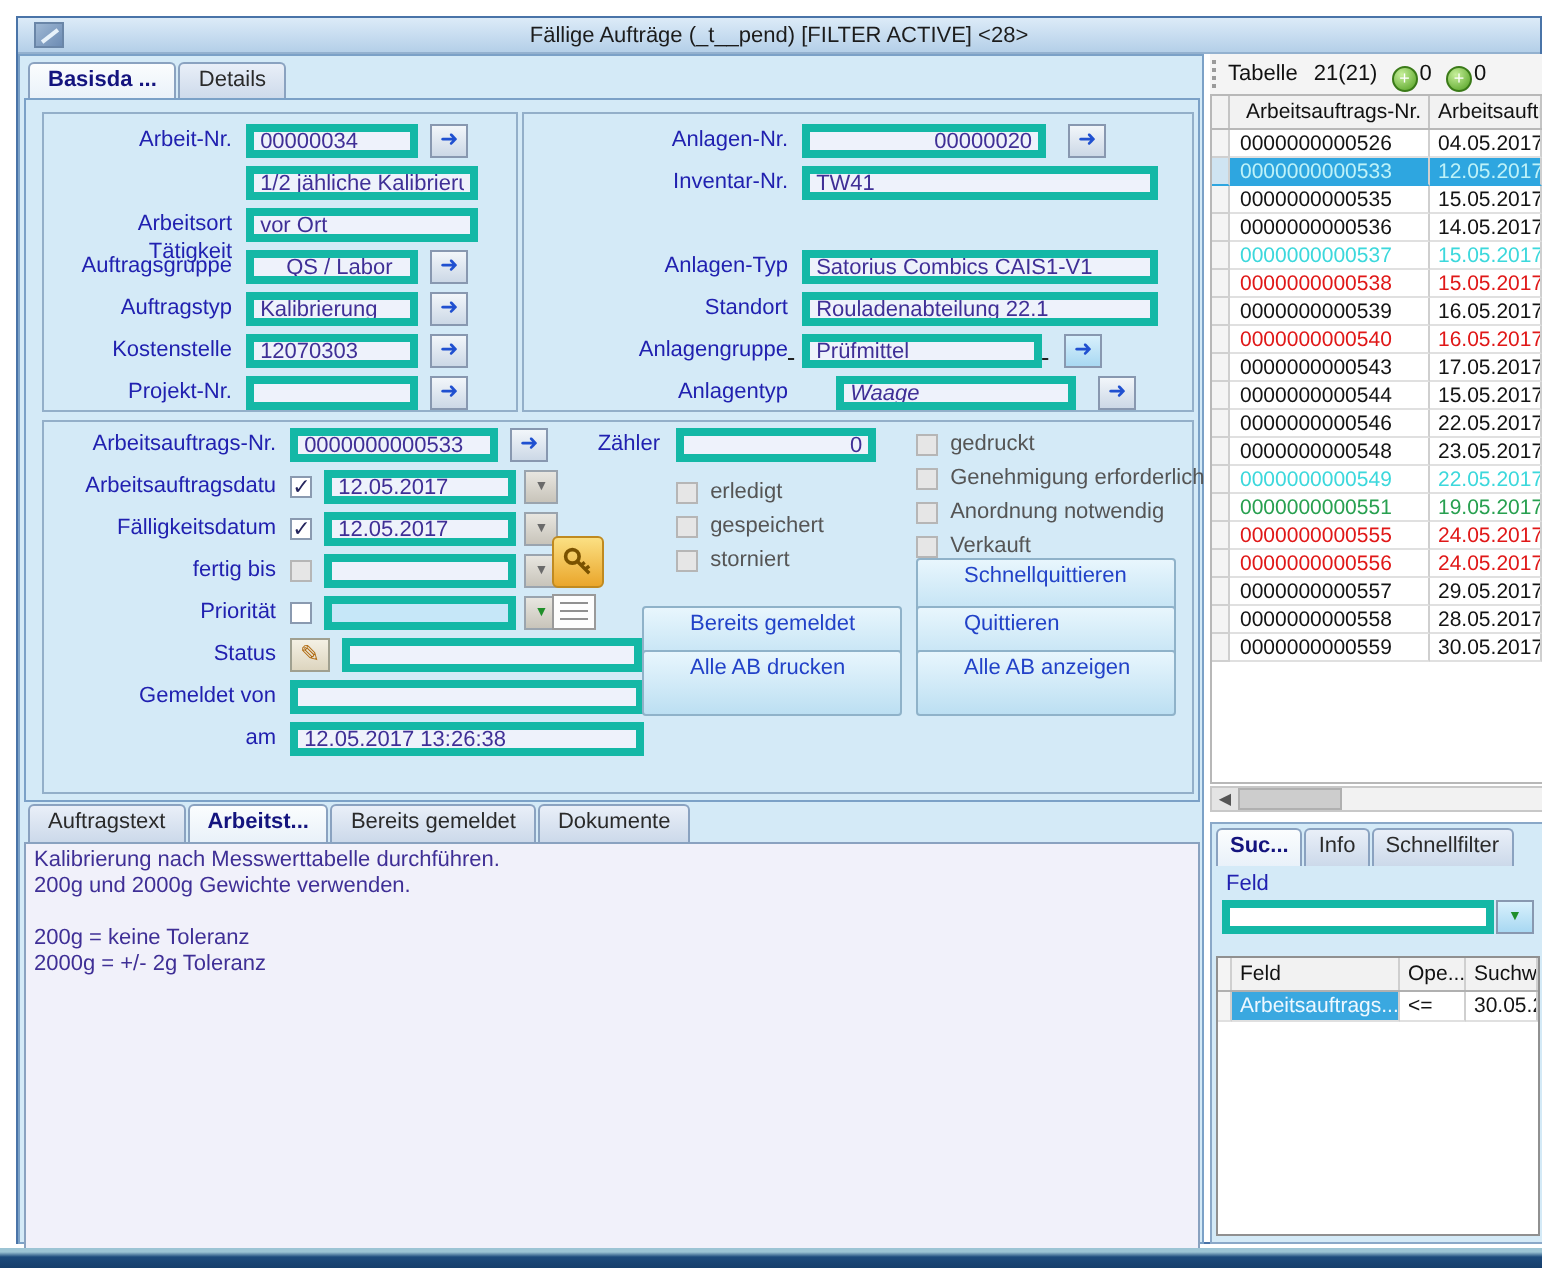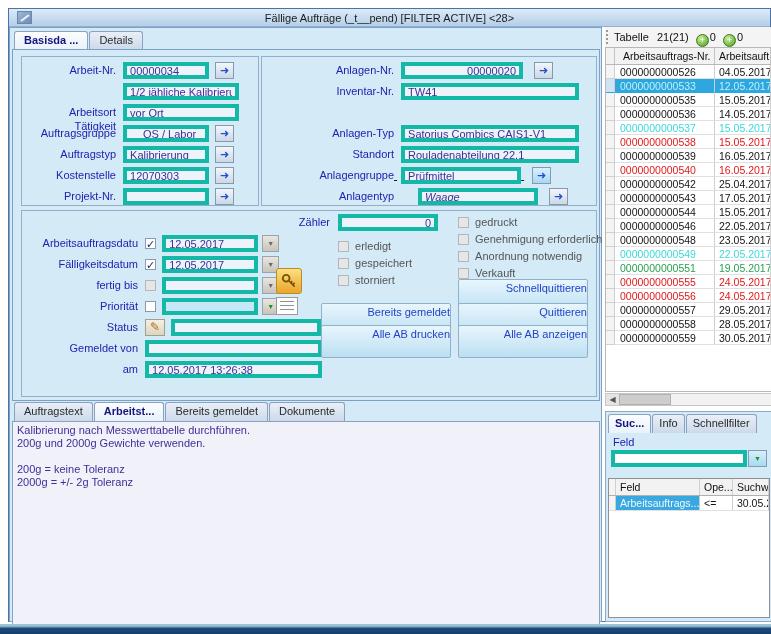--- a/index.html
+++ b/index.html
@@ -37,23 +37,23 @@
   .arrbtn.blue{background:linear-gradient(#d8f0fc,#a8d8f2);}
   .combo{display:inline-block;box-sizing:border-box;width:17px;height:17px;margin-left:1px;
     border:1px solid #9aa4ae;background:linear-gradient(#e8e6e0,#c8c4ba);color:#6a6a6a;
     text-align:center;line-height:15px;font-size:7px;vertical-align:top;}
   .combo.green{color:#1f8f2a;}
   .cb{display:inline-block;box-sizing:border-box;width:11px;height:11px;margin:3px 3px 0 0;
     border:1px solid #8a9ab0;background:#fff;position:relative;vertical-align:top;}
   .cb.checked::after{content:"\2713";position:absolute;left:0px;top:-3px;font-size:11px;color:#26265e;}
   .cb.disabled{background:#e6e6e6;border-color:#b6b6b6;}
   .cblabel{color:#555;vertical-align:top;}
-  .abtn{position:absolute;box-sizing:border-box;height:33px;line-height:16px;text-align:right;
+  .abtn{position:absolute;box-sizing:border-box;height:33px;line-height:16px;text-align:left;
     background:linear-gradient(#e8f6fd,#bcdff2);border:1px solid #8fb2c9;border-radius:2px;
-    color:#2242c8;cursor:default;}
+    color:#2242c8;cursor:default;padding-left:23px;}
   .toolbtn{position:absolute;box-sizing:border-box;border:1px solid #9a9a9a;text-align:center;}
   .keybtn{background:linear-gradient(#fbe083,#eaa62b);border-color:#c08a20;border-radius:3px;}
   .notesbtn{background:#fdfdfd;}
   .notesbtn::after{content:"";position:absolute;left:3px;top:3px;right:3px;bottom:3px;
     background:repeating-linear-gradient(#909090 0 1px,transparent 1px 4px);}
   .pencilbtn{background:linear-gradient(#f4f0e4,#ddd5bf);border-color:#a0a090;color:#b06a10;
     font-size:12px;line-height:15px;}
 
   
   .btabs{left:4px;top:374px;height:20px;}
@@ -183,20 +183,25 @@
           </div>
           <div class="frow" style="left:4px;top:131px;">
             <span class="flabel" style="width:128px;">Anlagentyp</span>
             <input class="fld" style="width: 120px; margin-left: 21px; font-style: italic;" readonly="" value="Waage">
             <span class="arrbtn" style="margin-left:8px;">➜</span>
           </div>
         </div>
 
         <div class="abs gbox" style="left:8px;top:160px;width:576px;height:187px;">
 
+          <div class="frow" style="left:2px;top:3px;">
+            <span class="flabel" style="width:114px;">Arbeitsauftrags-Nr.</span>
+            <input class="fld" style="width: 104px; margin-left: 4px;" readonly="" value="0000000000533">
+            <span class="arrbtn">➜</span>
+          </div>
           <div class="frow" style="left:2px;top:24px;">
             <span class="flabel" style="width:114px;">Arbeitsauftragsdatu</span>
             <span class="cb checked" style="margin-left:4px;"></span>
             <input class="fld" style="width: 96px;" readonly="" value="12.05.2017">
             <span class="combo">▼</span>
           </div>
           <div class="frow" style="left:2px;top:45px;">
             <span class="flabel" style="width:114px;">Fälligkeitsdatum</span>
             <span class="cb checked" style="margin-left:4px;"></span>
             <input class="fld" style="width: 96px;" readonly="" value="12.05.2017">
@@ -340,25 +345,20 @@
               <div class="tc nr c-black">0000000000539</div>
               <div class="tc dt c-black">16.05.2017</div>
             </div>
             <div class="trow">
               <div class="tc gut"></div>
               <div class="tc nr c-red">0000000000540</div>
               <div class="tc dt c-red">16.05.2017</div>
             </div>
             <div class="trow">
               <div class="tc gut"></div>
-              <div class="tc nr c-black">0000000000542</div>
-              <div class="tc dt c-black">25.04.2017</div>
-            </div>
-            <div class="trow">
-              <div class="tc gut"></div>
               <div class="tc nr c-black">0000000000543</div>
               <div class="tc dt c-black">17.05.2017</div>
             </div>
             <div class="trow">
               <div class="tc gut"></div>
               <div class="tc nr c-black">0000000000544</div>
               <div class="tc dt c-black">15.05.2017</div>
             </div>
             <div class="trow">
               <div class="tc gut"></div>

